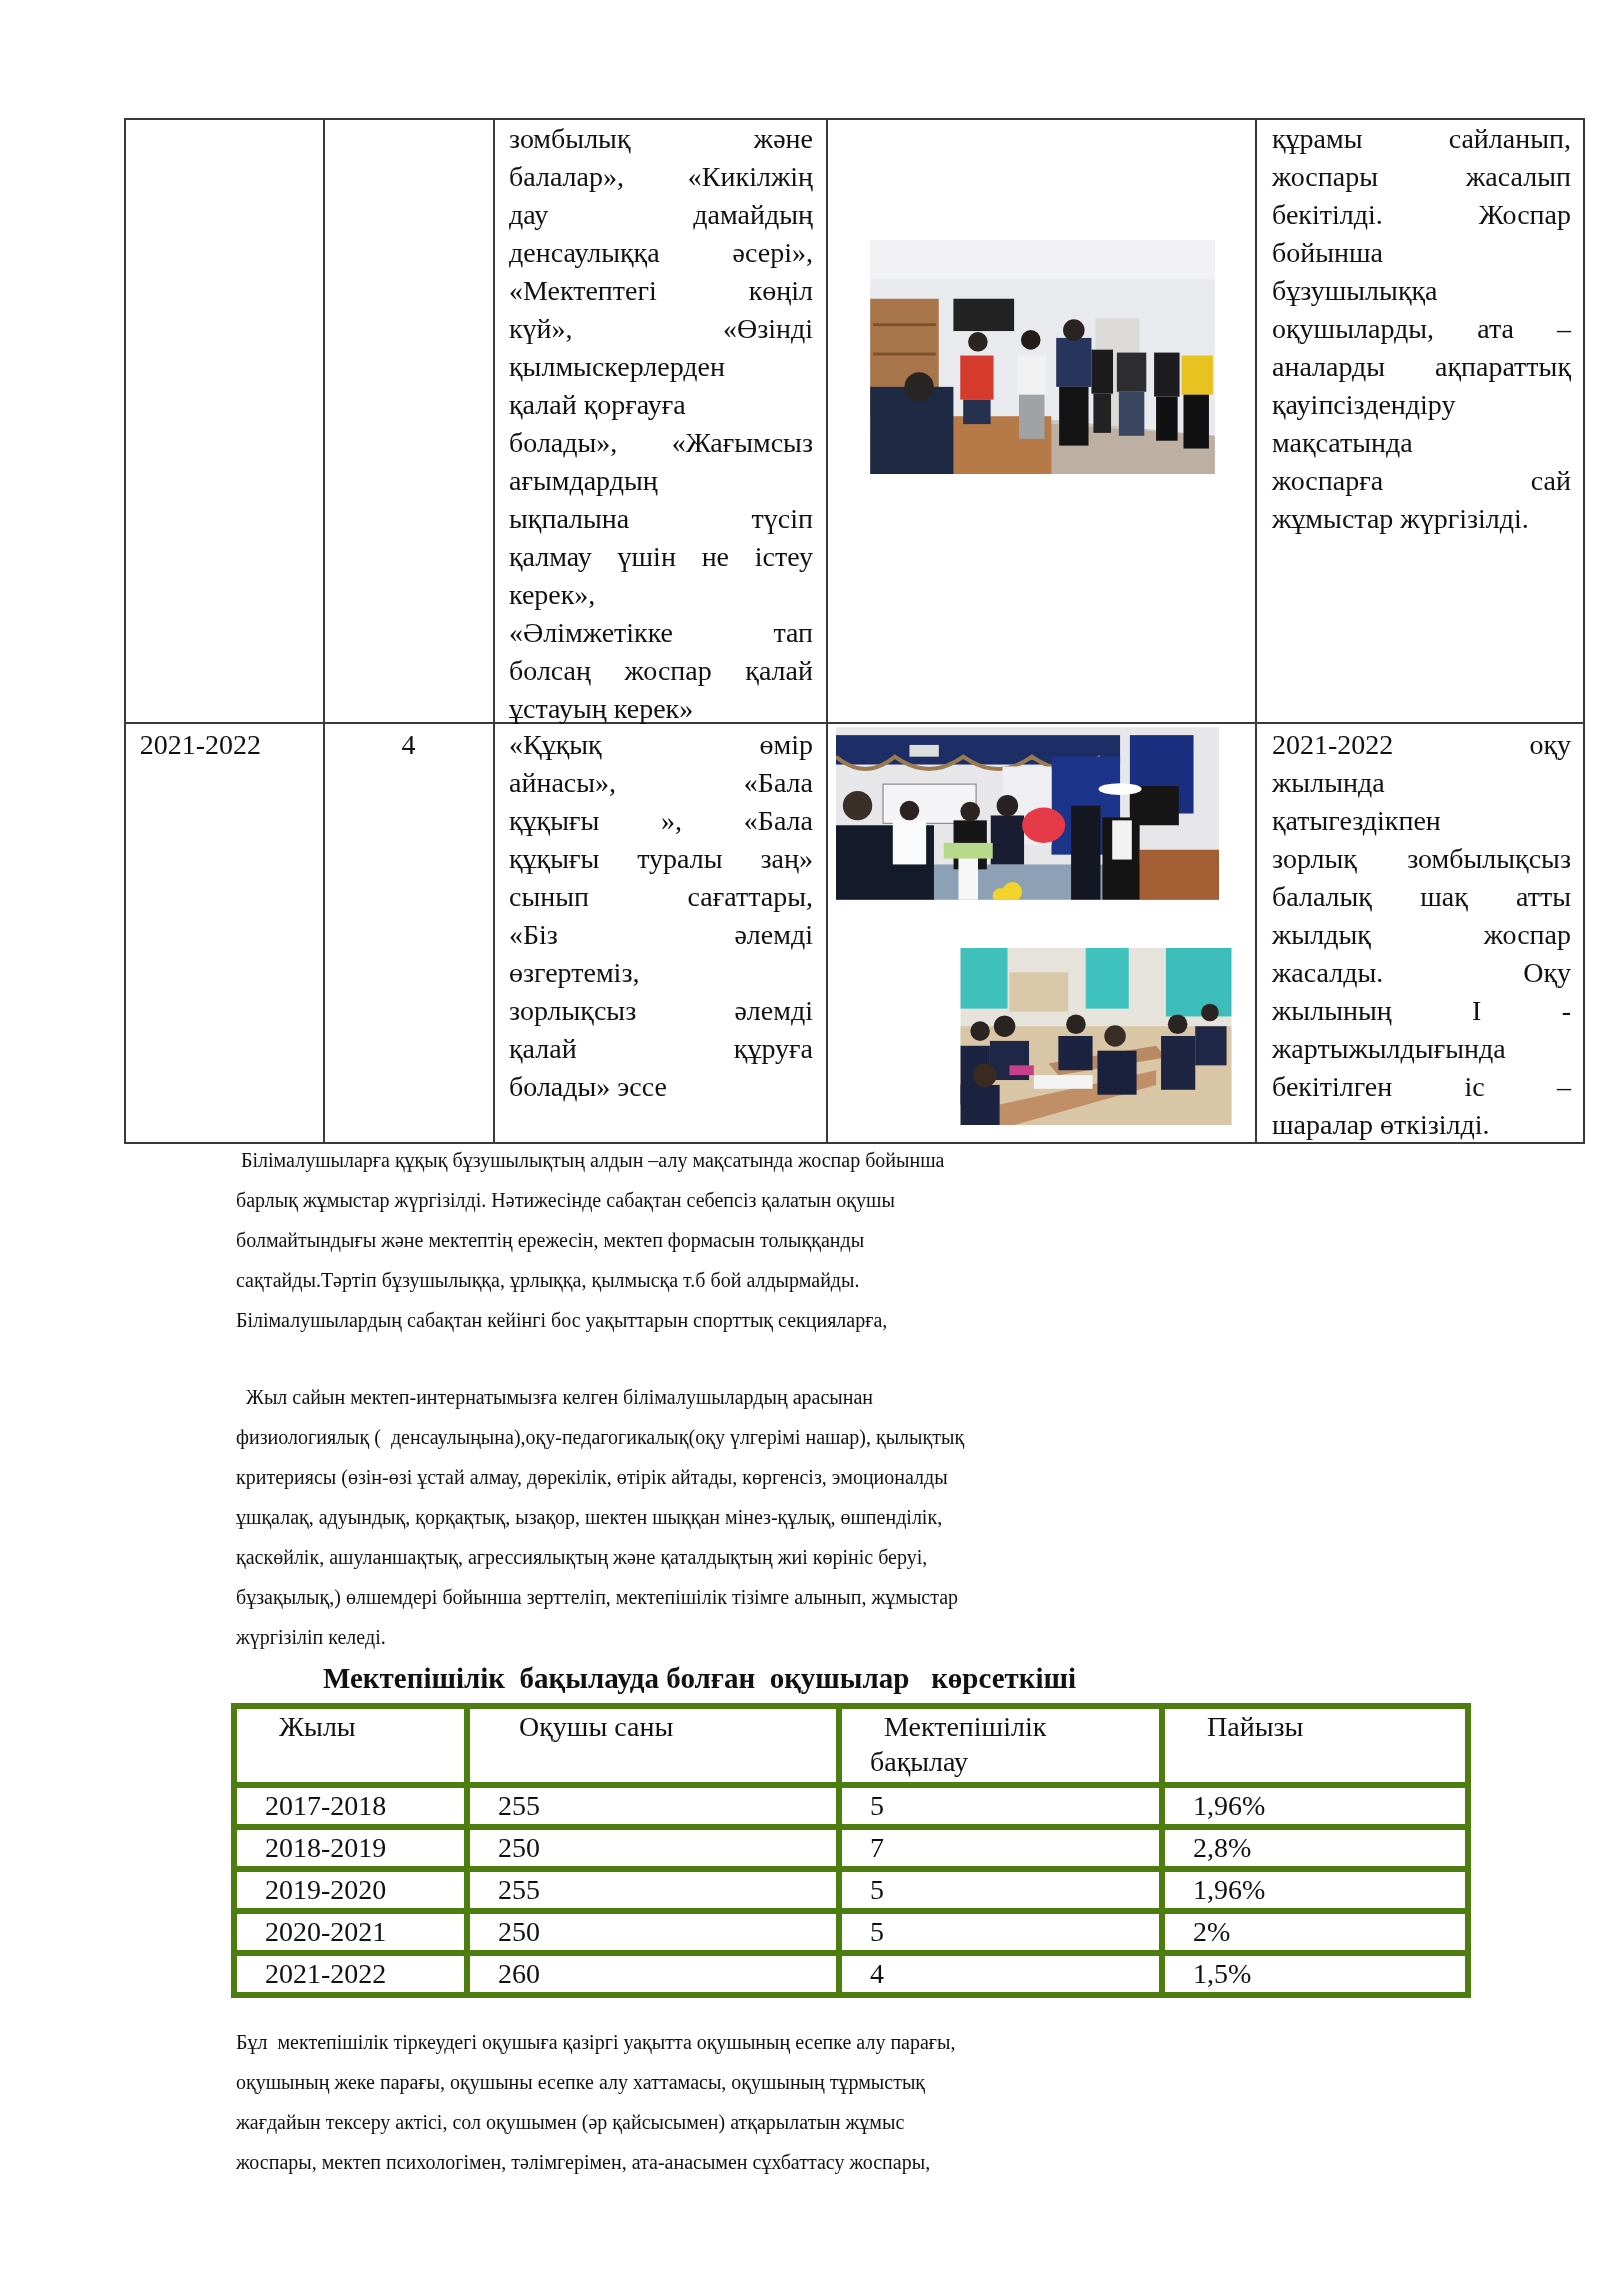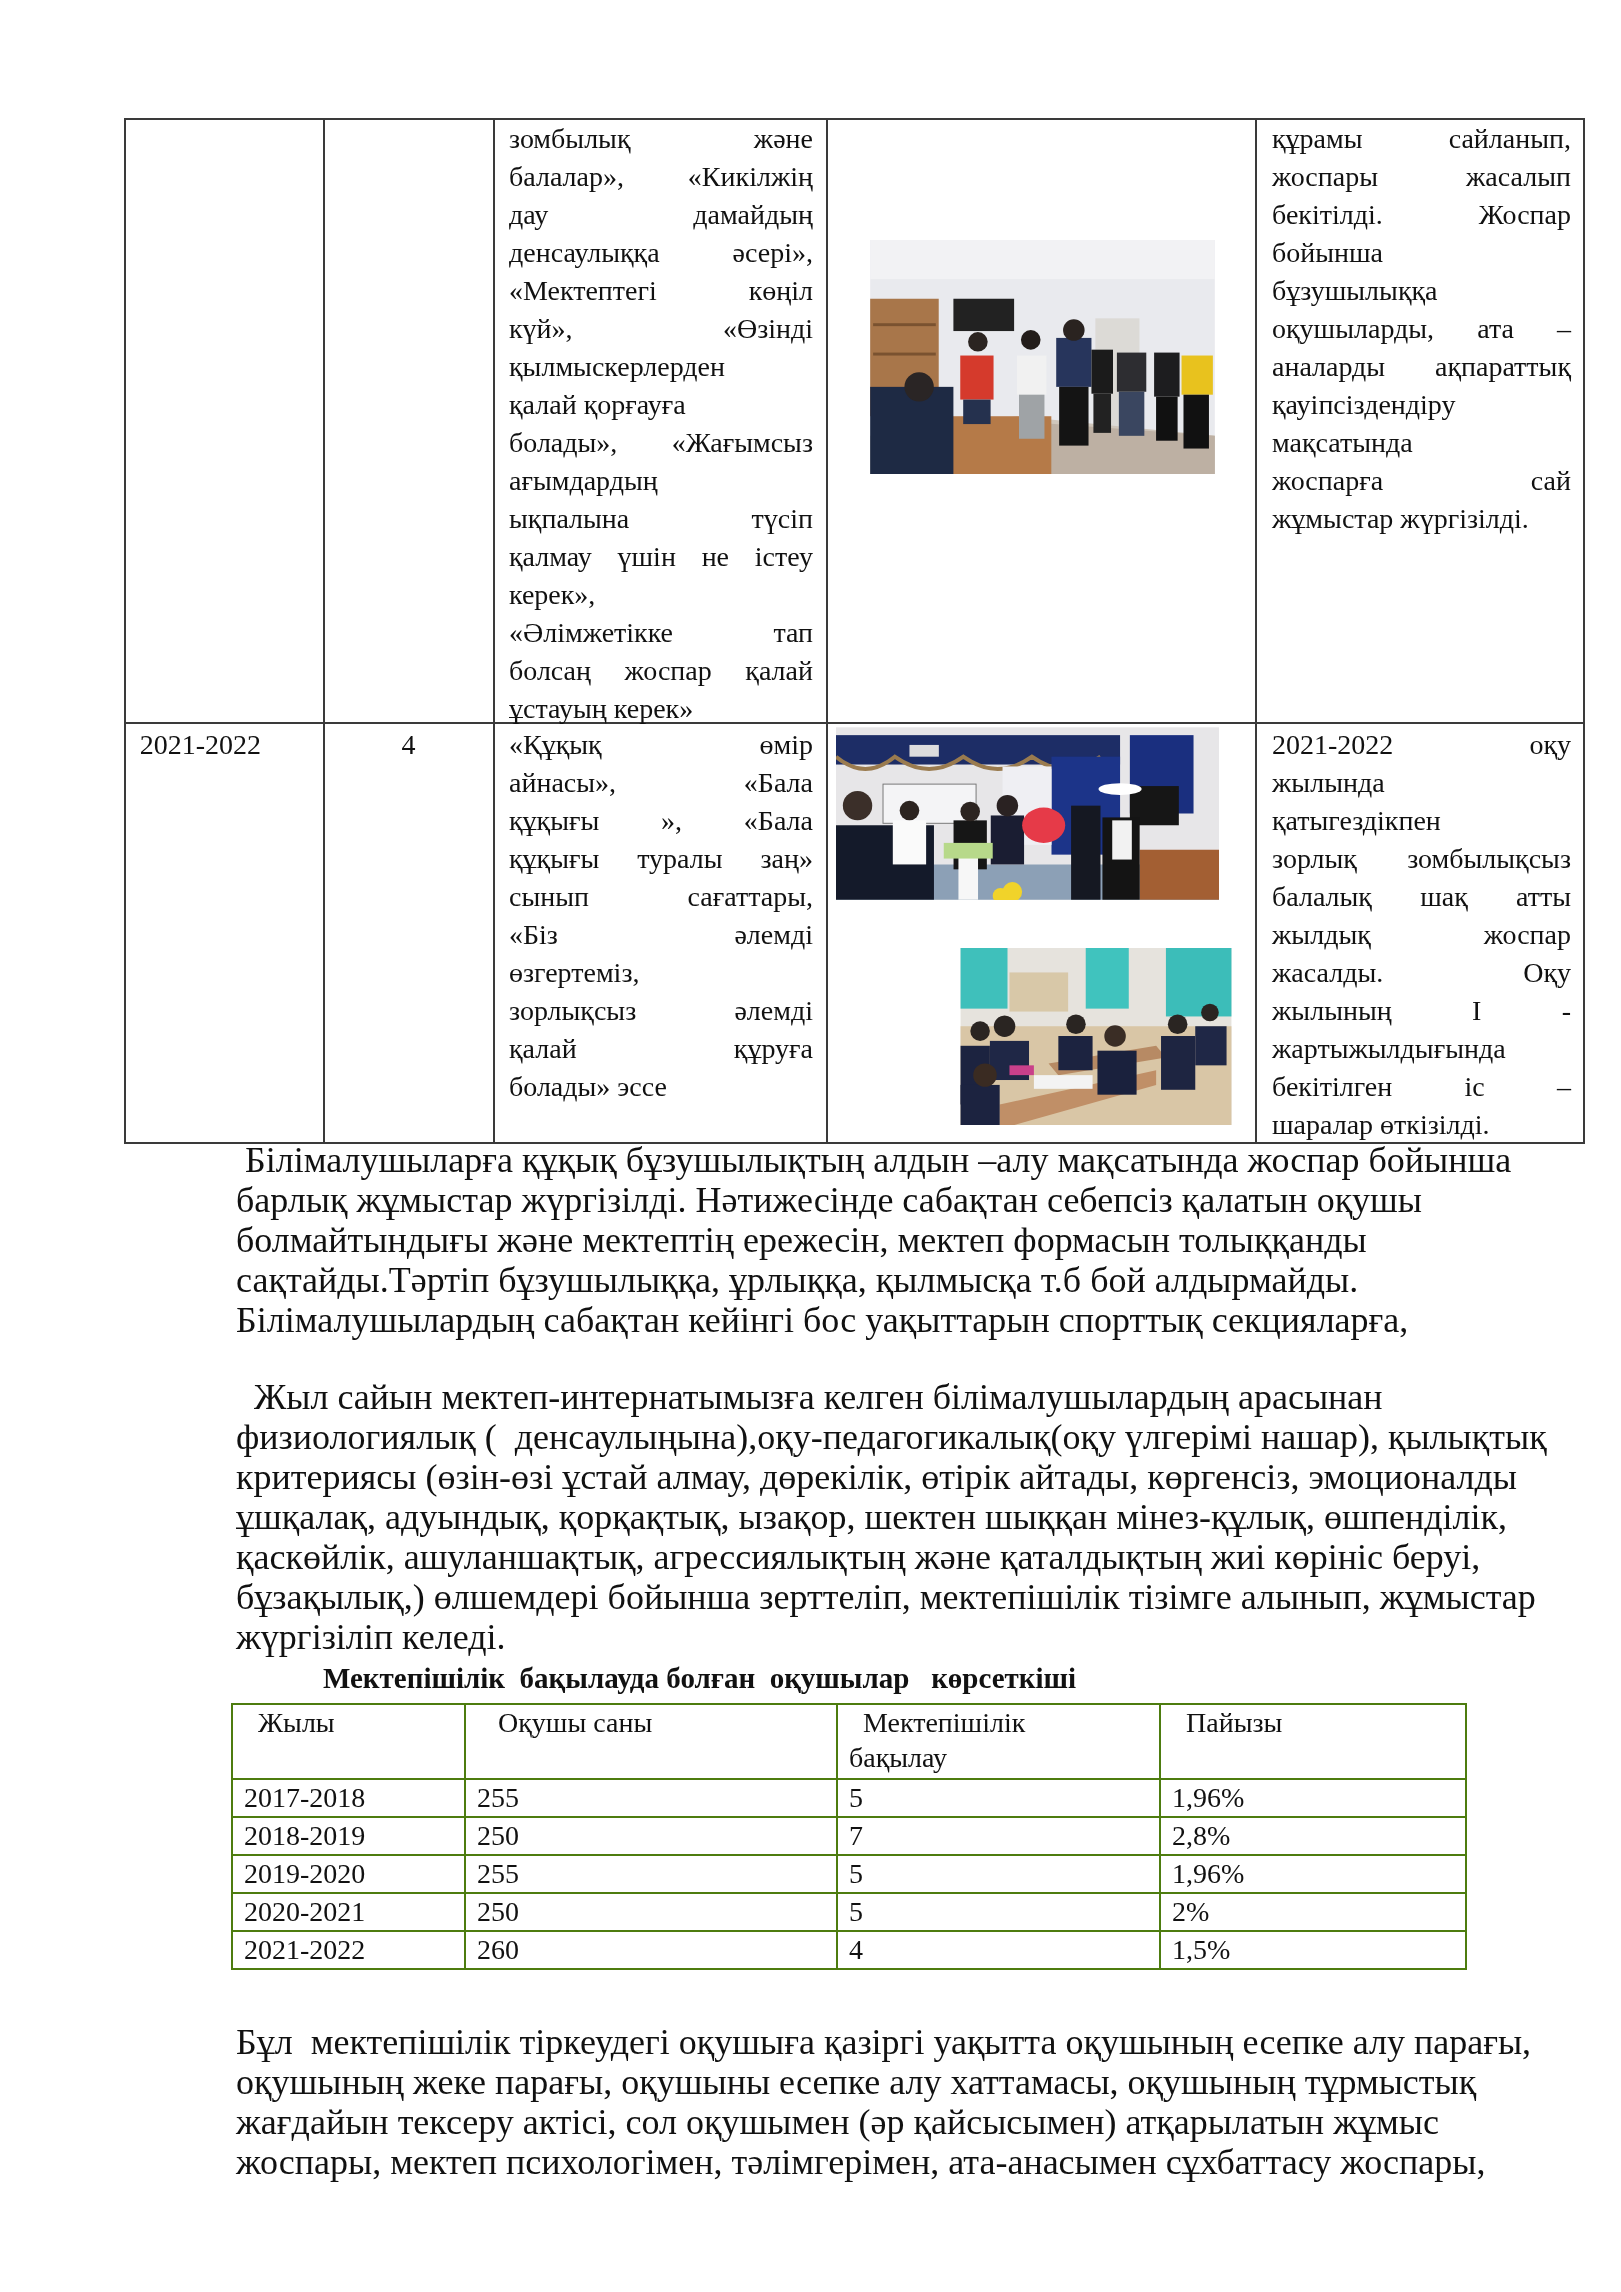--- a/index.html
+++ b/index.html
@@ -7,26 +7,26 @@
          font-family:"Liberation Serif", "DejaVu Serif", serif; color:#111; }
   
   .t1 { position:absolute; left:124px; top:118px; width:1461px; height:1026px;padding-left:48px; }
   .t1 .hline { position:absolute; left:0; width:1461px; height:2px; background:#3a3a3a; }
   .t1 .vline { position:absolute; top:0; width:2px; height:1026px; background:#3a3a3a; }
   .cell { position:absolute; font-size:28px; line-height:38px; }
   .just { text-align:justify; text-align-last:justify; }
   .just span { display:block; }
   .photo { position:absolute; overflow:hidden; }
   
-  .para { position:absolute; left:236px; width:1245px; font-size:36px; line-height:40px; }
+  .para { position:absolute; left:236px; width:1245px; font-size:20px; line-height:40px; }
   .para div { white-space:nowrap; }
   
   .t2title { position:absolute; left:323px; top:1662px; font-size:29px; font-weight:bold; white-space:pre; }
   .t2 { position:absolute; left:231px; top:1703px; border-collapse:collapse; font-size:28px; }
-  .t2 td { border:2px solid #4d7c0f; padding:0 11px; vertical-align:top; line-height:35px; height:36px; }
+  .t2 td { border:6px solid #4d7c0f; padding:0 28px; vertical-align:top; line-height:35px; height:36px; }
   .t2 tr.head td { height:73px; }
 </style>
 </head>
 <body>
 
 <div class="t1">
 
   <div class="hline" style="top:0"></div>
   <div class="hline" style="top:604px"></div>
   <div class="hline" style="top:1024px"></div>

